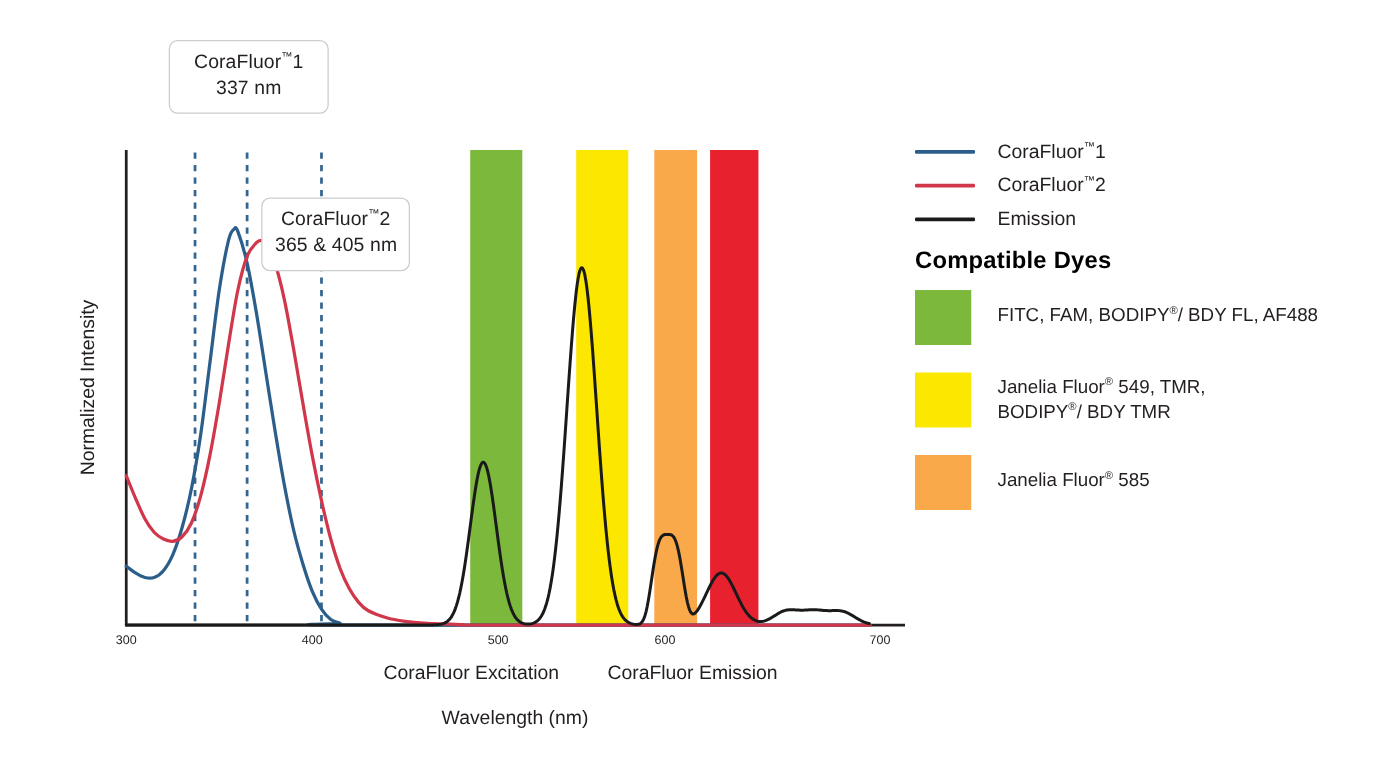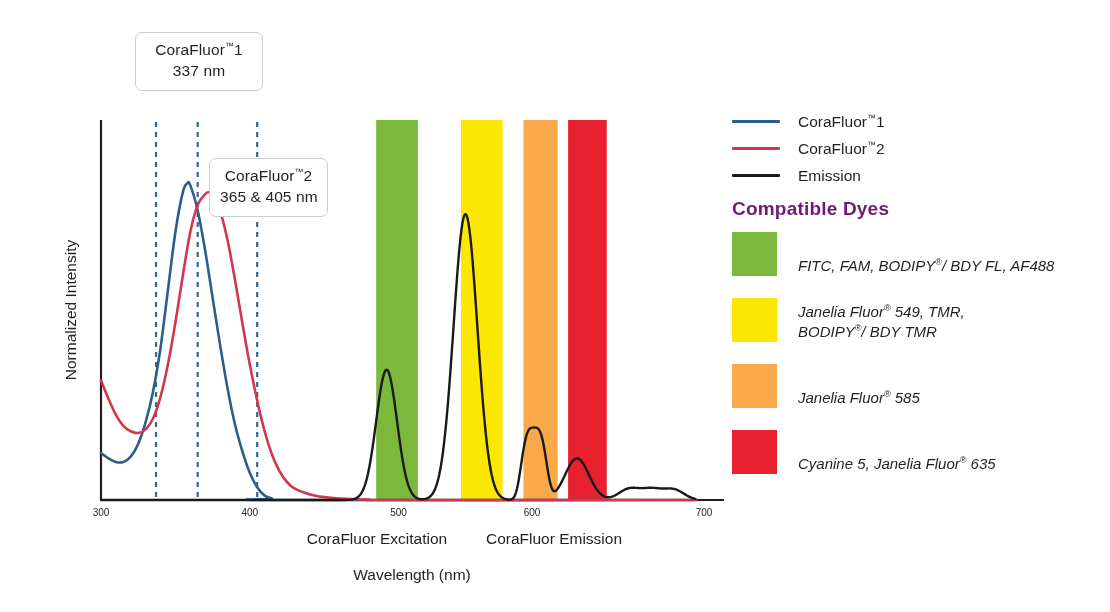--- a/index.html
+++ b/index.html
@@ -60,24 +60,24 @@
 
   
   .right{position:absolute;left:728px;top:0;width:382px;height:612px;}
   .legend{position:absolute;left:0;top:108px;width:382px;}
   .legend-row{display:flex;align-items:center;height:27px;}
   .legend-swatch{width:48px;height:3px;margin-left:4px;margin-right:18px;flex:0 0 auto;border-radius:1px;}
   .legend-label{font-size:15.5px;color:#231f20;white-space:nowrap;}
 
   .dyes-title{
     position:absolute;left:4px;top:198px;
-    font-size:19px;font-weight:bold;color:#701a75;letter-spacing:.2px;
+    font-size:19px;font-weight:bold;color:#000000;letter-spacing:.2px;
   }
   .dyes{position:absolute;left:0;top:232px;width:382px;}
-  .dye-row{display:flex;align-items:flex-end;margin-bottom:22px;min-height:44px;font-style:italic;}
+  .dye-row{display:flex;align-items:flex-start;margin-bottom:22px;min-height:44px;}
   .dye-swatch{width:45px;height:44px;margin-left:4px;margin-right:21px;flex:0 0 auto;}
   .dye-label{font-size:15px;color:#231f20;line-height:1.35;padding-top:11px;}
   .dye-label.two{padding-top:2px;}
   .dye-label .ln{display:block;white-space:nowrap;}
   sup.reg{font-size:9px;vertical-align:super;line-height:0;}
 </style>
 </head>
 <body>
 
 <div id="root">
@@ -157,22 +157,16 @@
             <span class="ln">Janelia Fluor<sup class="reg">®</sup> 549, TMR,</span>
             <span class="ln">BODIPY<sup class="reg">®</sup>/ BDY TMR</span>
           </div>
         </div>
         <div class="dye-row">
           <div class="dye-swatch" style="background: rgb(249, 169, 74);"></div>
           <div class="dye-label">
             <span class="ln">Janelia Fluor<sup class="reg">®</sup> 585</span>
           </div>
         </div>
-        <div class="dye-row">
-          <div class="dye-swatch" style="background: rgb(232, 33, 47);"></div>
-          <div class="dye-label">
-            <span class="ln">Cyanine 5, Janelia Fluor<sup class="reg">®</sup> 635</span>
-          </div>
-        </div>
       </div>
   </div>
 
 </div>
 
 </body></html>

